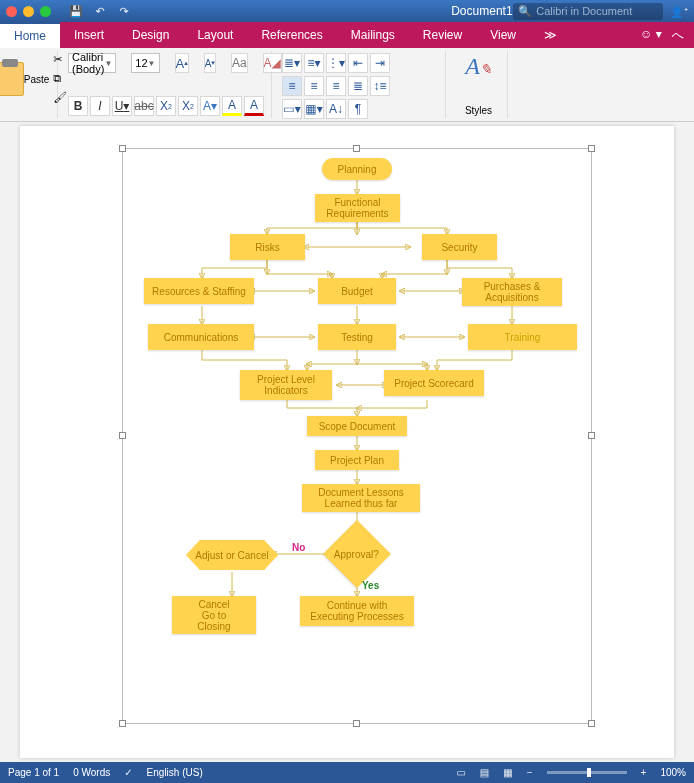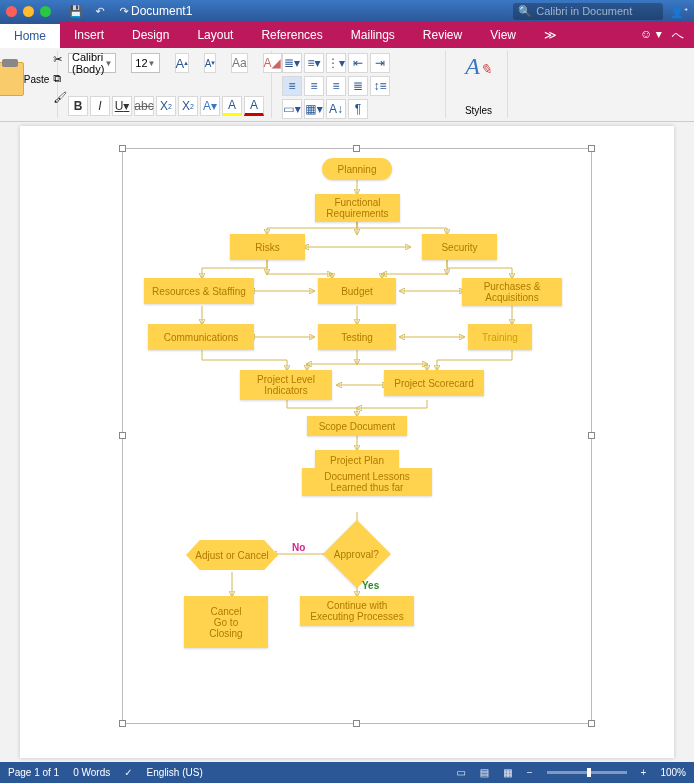--- a/index.html
+++ b/index.html
@@ -3,21 +3,21 @@
 <meta charset="utf-8">
 <style>
 * { box-sizing: border-box; margin: 0; padding: 0; }
 body { font-family: -apple-system, "Segoe UI", sans-serif; font-size: 11px; background: #fff; width: 694px; }
 .titlebar { background: linear-gradient(#3a77c3,#2b5797); height: 22px; display: flex; align-items: center; padding: 0 6px; color: #fff; }
 .traffic { display: flex; gap: 6px; margin-right: 10px; }
 .dot { width: 11px; height: 11px; border-radius: 50%; }
 .dot.r { background:#ff5f57; } .dot.y{background:#febc2e;} .dot.g{background:#28c840;}
 .qat { display:flex; gap:10px; margin-left:8px; color:#fff; opacity:.9; }
 .qicon { width:14px; height:14px; display:flex; align-items:center; justify-content:center; }
-.doc-title { flex:1; text-align:left; font-size:12px; }
+.doc-title { flex:1; text-align:right; font-size:12px; }
 .searchbox { background:rgba(0,0,0,.25); border-radius:3px; padding:2px 6px; display:flex; align-items:center; gap:4px; width:150px; color:#cde; font-size:11px; }
 .share { margin-left:8px; }
 .tabs { background:#be185d; display:flex; align-items:center; height:26px; color:#fff; font-size:12px; }
 .tab { padding:0 14px; height:26px; display:flex; align-items:center; cursor:pointer; }
 .tab.active { background:#fff; color:#2b5797; border-top:2px solid #2b5797; }
 .tabs-right { margin-left:auto; display:flex; gap:10px; padding-right:10px; }
 .ribbon { background:#f3f3f3; border-bottom:1px solid #ccc; height:74px; display:flex; padding:3px 4px; gap:4px; }
 .rgroup { border-right:1px solid #ddd; padding:2px 6px; display:flex; flex-direction:column; justify-content:space-between; }
 .paste-grp { align-items:center; width:54px; }
 .paste-ico { width:30px; height:34px; background:#f9cb6b; border:1px solid #d9a93b; border-radius:2px; position:relative; }
@@ -248,33 +248,33 @@
       <div class="node" style="left:183px;top:38px;width:85px;height:28px;white-space:pre-line">Functional
 Requirements</div>
       <div class="node" style="left:98px;top:78px;width:75px;height:26px">Risks</div>
       <div class="node" style="left:290px;top:78px;width:75px;height:26px">Security</div>
       <div class="node" style="left:12px;top:122px;width:110px;height:26px">Resources &amp; Staffing</div>
       <div class="node" style="left:186px;top:122px;width:78px;height:26px">Budget</div>
       <div class="node" style="left:330px;top:122px;width:100px;height:28px;white-space:pre-line">Purchases &amp;
 Acquisitions</div>
       <div class="node" style="left:16px;top:168px;width:106px;height:26px">Communications</div>
       <div class="node" style="left:186px;top:168px;width:78px;height:26px">Testing</div>
-      <div class="node" style="left:336px;top:168px;width:64px;height:26px;color:#c9a200">Training</div>
+      <div class="node" style="left:336px;top:168px;width:109px;height:26px;color:#c9a200">Training</div>
       <div class="node" style="left:108px;top:214px;width:92px;height:30px;white-space:pre-line">Project Level
 Indicators</div>
       <div class="node" style="left:252px;top:214px;width:100px;height:26px">Project Scorecard</div>
       <div class="node" style="left:175px;top:260px;width:100px;height:20px">Scope Document</div>
       <div class="node" style="left:183px;top:294px;width:84px;height:20px">Project Plan</div>
-      <div class="node" style="left:170px;top:312px;width:130px;height:28px;white-space:pre-line">Document Lessons
+      <div class="node" style="left:170px;top:328px;width:118px;height:28px;white-space:pre-line">Document Lessons
 Learned thus far</div>
       <div class="node diamond" style="left:201px;top:374px">
           <span>Approval?</span>
         </div>
       <div class="node hex" style="left:54px;top:384px;width:92px;height:30px">Adjust or Cancel</div>
-      <div class="node" style="left:52px;top:440px;width:84px;height:52px;white-space:pre-line">Cancel
+      <div class="node" style="left:40px;top:440px;width:84px;height:38px;white-space:pre-line">Cancel
 Go to
 Closing</div>
       <div class="node" style="left:168px;top:440px;width:114px;height:30px;white-space:pre-line">Continue with
 Executing Processes</div>
 
       <div class="edge-label no" style="left:160px;top:386px">No</div>
       <div class="edge-label yes" style="left:230px;top:424px">Yes</div>
     </div>
   </div>
 </div>

